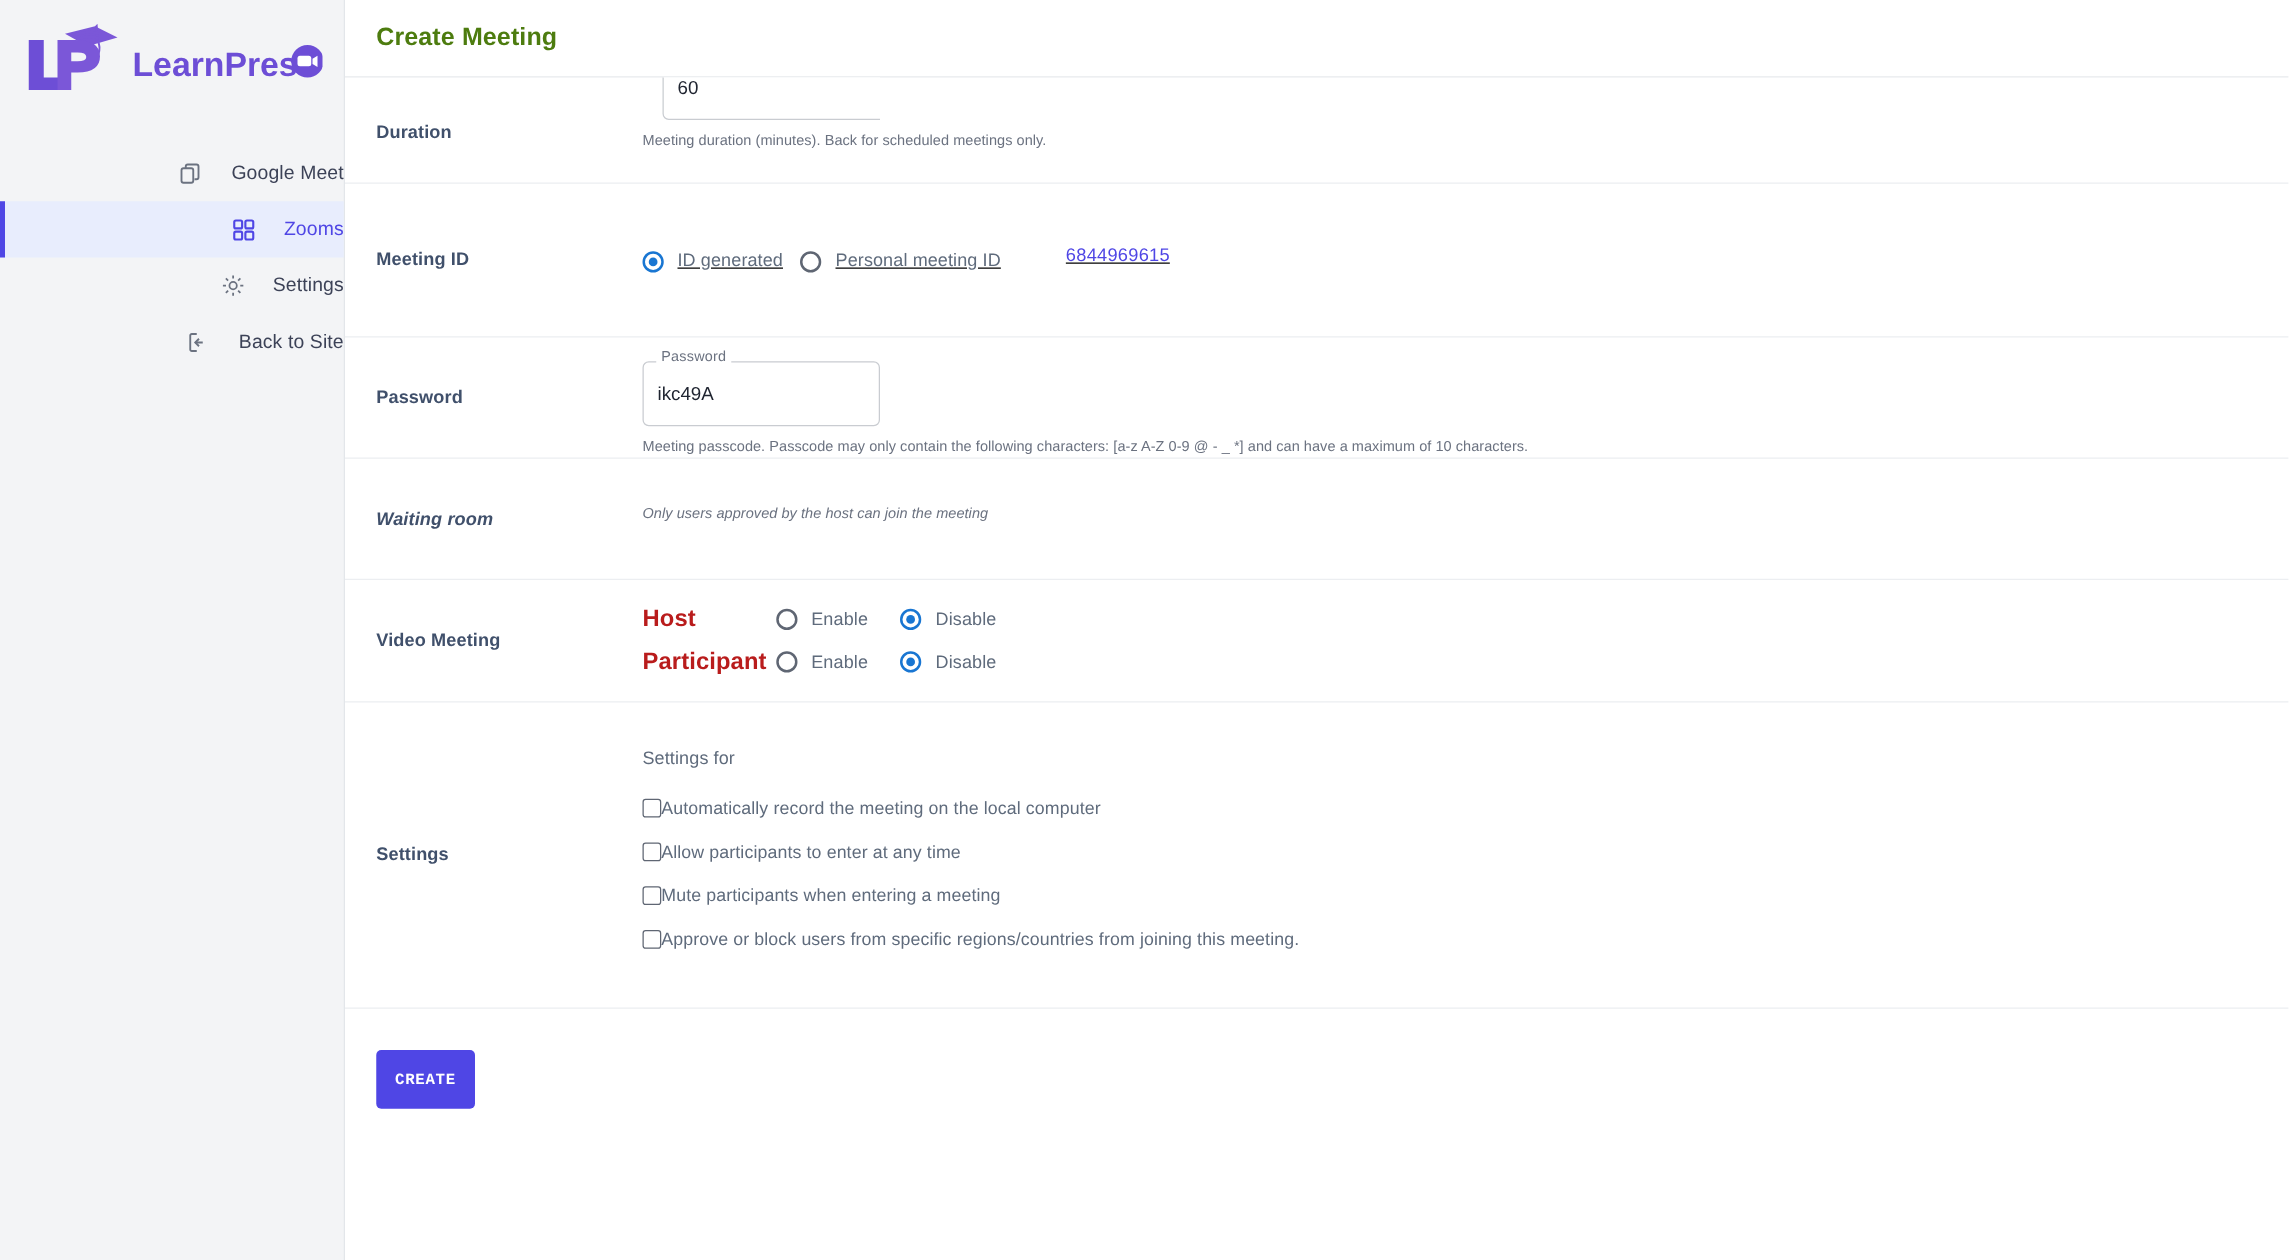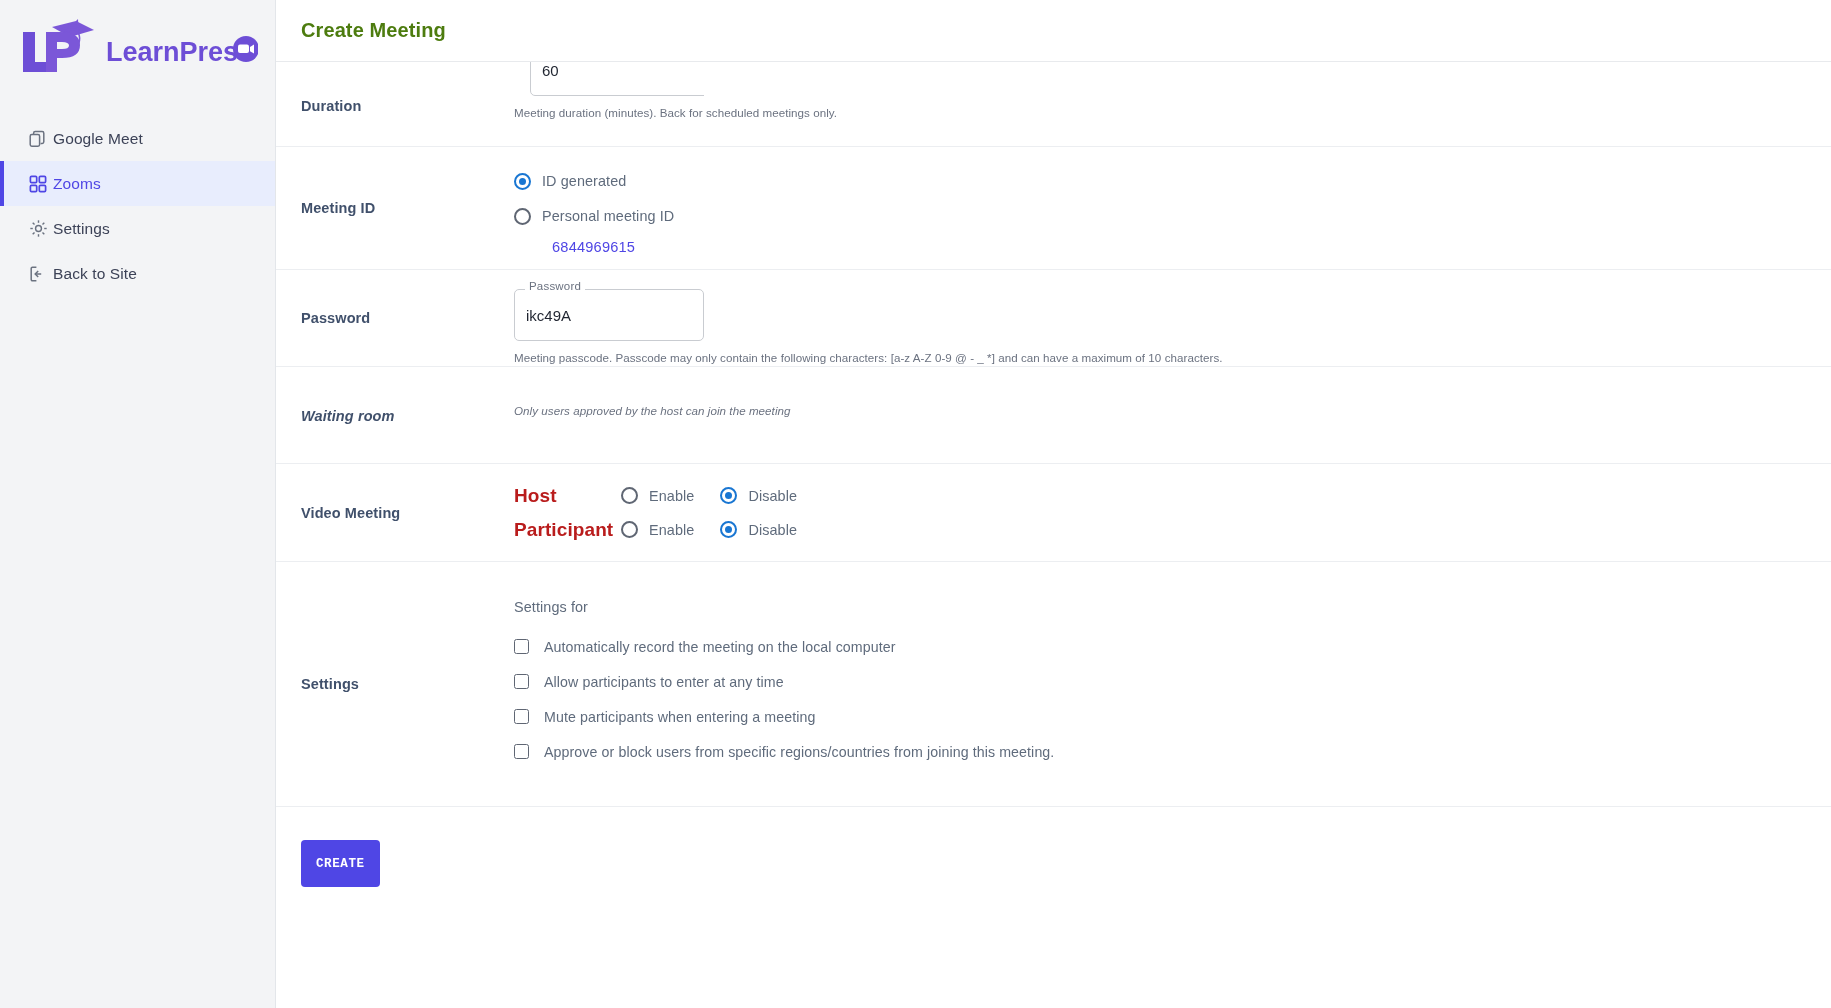--- a/index.html
+++ b/index.html
@@ -38,24 +38,25 @@
   }
 
   #brand .logo-svg { display: block; }
 
   #nav { margin-top: 16px; }
 
   .nav-item {
     height: 45px;
     display: flex;
     align-items: center;
-    padding-left: 28px;
-    gap: 5px;
-    position: relative;
-    cursor: pointer;
+    padding-left: 18px;
+    gap: 22px;
+    position: relative;
+    cursor: pointer;
+    justify-content: flex-end;
   }
 
   .nav-item .nav-ico {
     width: 20px; height: 20px;
     display: flex; align-items: center; justify-content: center;
     flex: 0 0 20px;
   }
 
   .nav-item .nav-label {
     font-size: 15.5px;
@@ -222,21 +223,21 @@
   }
   .opt-label {
     font-size: 14.4px;
     color: #5f6b7c;
     letter-spacing: .1px;
   }
 
   
   #row-meetingid { height: 123px; }
   #row-meetingid .row-body { padding-top: 2px; }
-  .mid-stack { display: flex; flex-direction: column; gap: 0; }
+  .mid-stack { display: flex; flex-direction: row; gap: 14px; text-decoration: underline; }
   .mid-stack .opt { height: 35px; }
   .mid-number {
     font-size: 14.6px;
     color: #4f46e5;
     margin-left: 38px;
     margin-top: 5px;
     letter-spacing: .2px;
     cursor: pointer;
   }
 
@@ -274,21 +275,20 @@
   #row-settings .row-body { padding-top: 0; }
   .settings-for {
     font-size: 14.4px;
     color: #5f6b7c;
     margin-bottom: 14px;
     letter-spacing: .1px;
   }
   .chk-line {
     display: flex;
     align-items: center;
-    gap: 15px;
     height: 35px;
     cursor: pointer;
   }
   .chk-line .opt-label { font-size: 14.2px; }
 
   
   #submit-area {
     padding: 33px 0 0 25px;
   }
   #create-btn {

